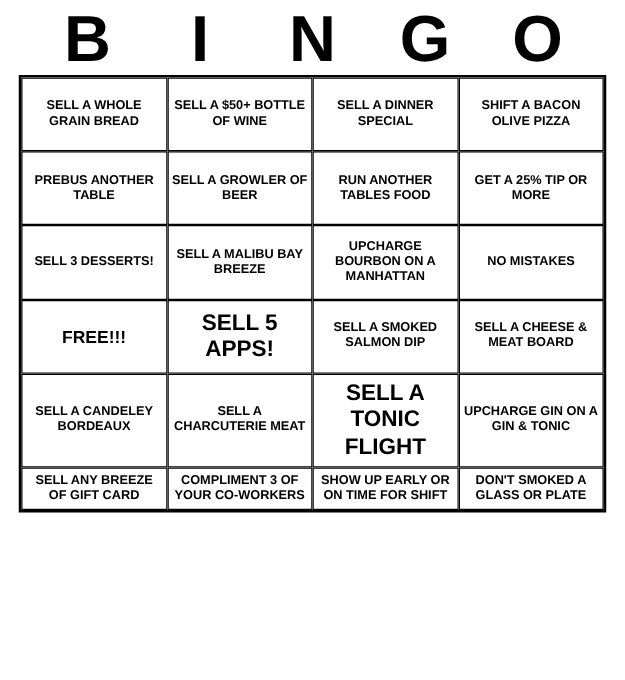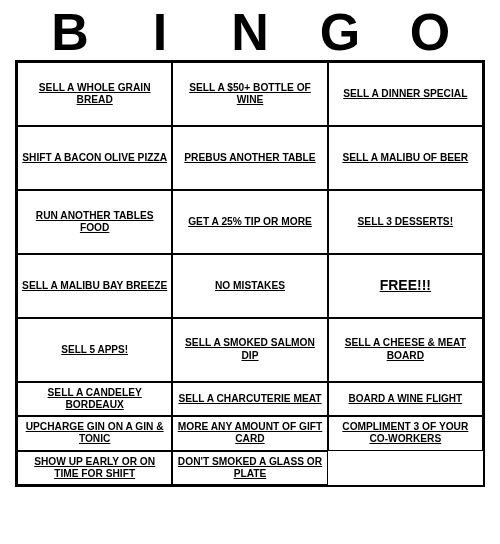--- a/index.html
+++ b/index.html
@@ -22,76 +22,76 @@
     .bingo-letter {
       font-size: 52px;
       font-weight: bold;
       width: 90px;
       text-align: center;
       color: #000;
       line-height: 1;
     }
     .bingo-grid {
       display: grid;
-      grid-template-columns: repeat(3, 1fr);
+      grid-template-columns: repeat(4, 1fr);
       grid-template-rows: repeat(5, 1fr);
       width: 470px;
-      height: 427px;
+      height: 350px;
       border: 2px solid #000;
-      text-decoration: underline;
     }
     .bingo-cell {
       border: 1px solid #000;
       display: flex;
       align-items: center;
       justify-content: center;
       text-align: center;
       padding: 4px 3px;
       font-size: 10.2px;
       font-weight: bold;
       line-height: 1.2;
       color: #000;
       background: #fff;
     }
     .bingo-cell.free {
       font-size: 14px;
       font-weight: bold;
     }
     .bingo-cell.large-text {
-      font-size: 10px;
+      font-size: 18px;
     }
   </style>
 </head>
 <body>
 
 <div class="bingo-header">
   <span class="bingo-letter">B</span>
   <span class="bingo-letter">I</span>
   <span class="bingo-letter">N</span>
   <span class="bingo-letter">G</span>
   <span class="bingo-letter">O</span>
 </div>
 
 <div class="bingo-grid">
 <div class="bingo-cell">SELL A WHOLE GRAIN BREAD</div>
     <div class="bingo-cell">SELL A $50+ BOTTLE OF WINE</div>
     <div class="bingo-cell">SELL A DINNER SPECIAL</div>
     <div class="bingo-cell">SHIFT A BACON OLIVE PIZZA</div>
     <div class="bingo-cell">PREBUS ANOTHER TABLE</div>
-    <div class="bingo-cell">SELL A MALIBU OF BEER</div>
+    <div class="bingo-cell">SELL A GROWLER OF BEER</div>
     <div class="bingo-cell">RUN ANOTHER TABLES FOOD</div>
     <div class="bingo-cell">GET A 25% TIP OR MORE</div>
     <div class="bingo-cell">SELL 3 DESSERTS!</div>
     <div class="bingo-cell">SELL A MALIBU BAY BREEZE</div>
+    <div class="bingo-cell">UPCHARGE BOURBON ON A MANHATTAN</div>
     <div class="bingo-cell">NO MISTAKES</div>
     <div class="bingo-cell free">FREE!!!</div>
     <div class="bingo-cell large-text">SELL 5 APPS!</div>
     <div class="bingo-cell">SELL A SMOKED SALMON DIP</div>
     <div class="bingo-cell">SELL A CHEESE &amp; MEAT BOARD</div>
     <div class="bingo-cell">SELL A CANDELEY BORDEAUX</div>
     <div class="bingo-cell">SELL A CHARCUTERIE MEAT</div>
-    <div class="bingo-cell large-text">BOARD A WINE FLIGHT</div>
+    <div class="bingo-cell large-text">SELL A TONIC FLIGHT</div>
     <div class="bingo-cell">UPCHARGE GIN ON A GIN &amp; TONIC</div>
-    <div class="bingo-cell">MORE ANY AMOUNT OF GIFT CARD</div>
+    <div class="bingo-cell">SELL ANY BREEZE OF GIFT CARD</div>
     <div class="bingo-cell">COMPLIMENT 3 OF YOUR CO-WORKERS</div>
     <div class="bingo-cell">SHOW UP EARLY OR ON TIME FOR SHIFT</div>
     <div class="bingo-cell">DON'T SMOKED A GLASS OR PLATE</div>
   </div>
 
 </body></html>

